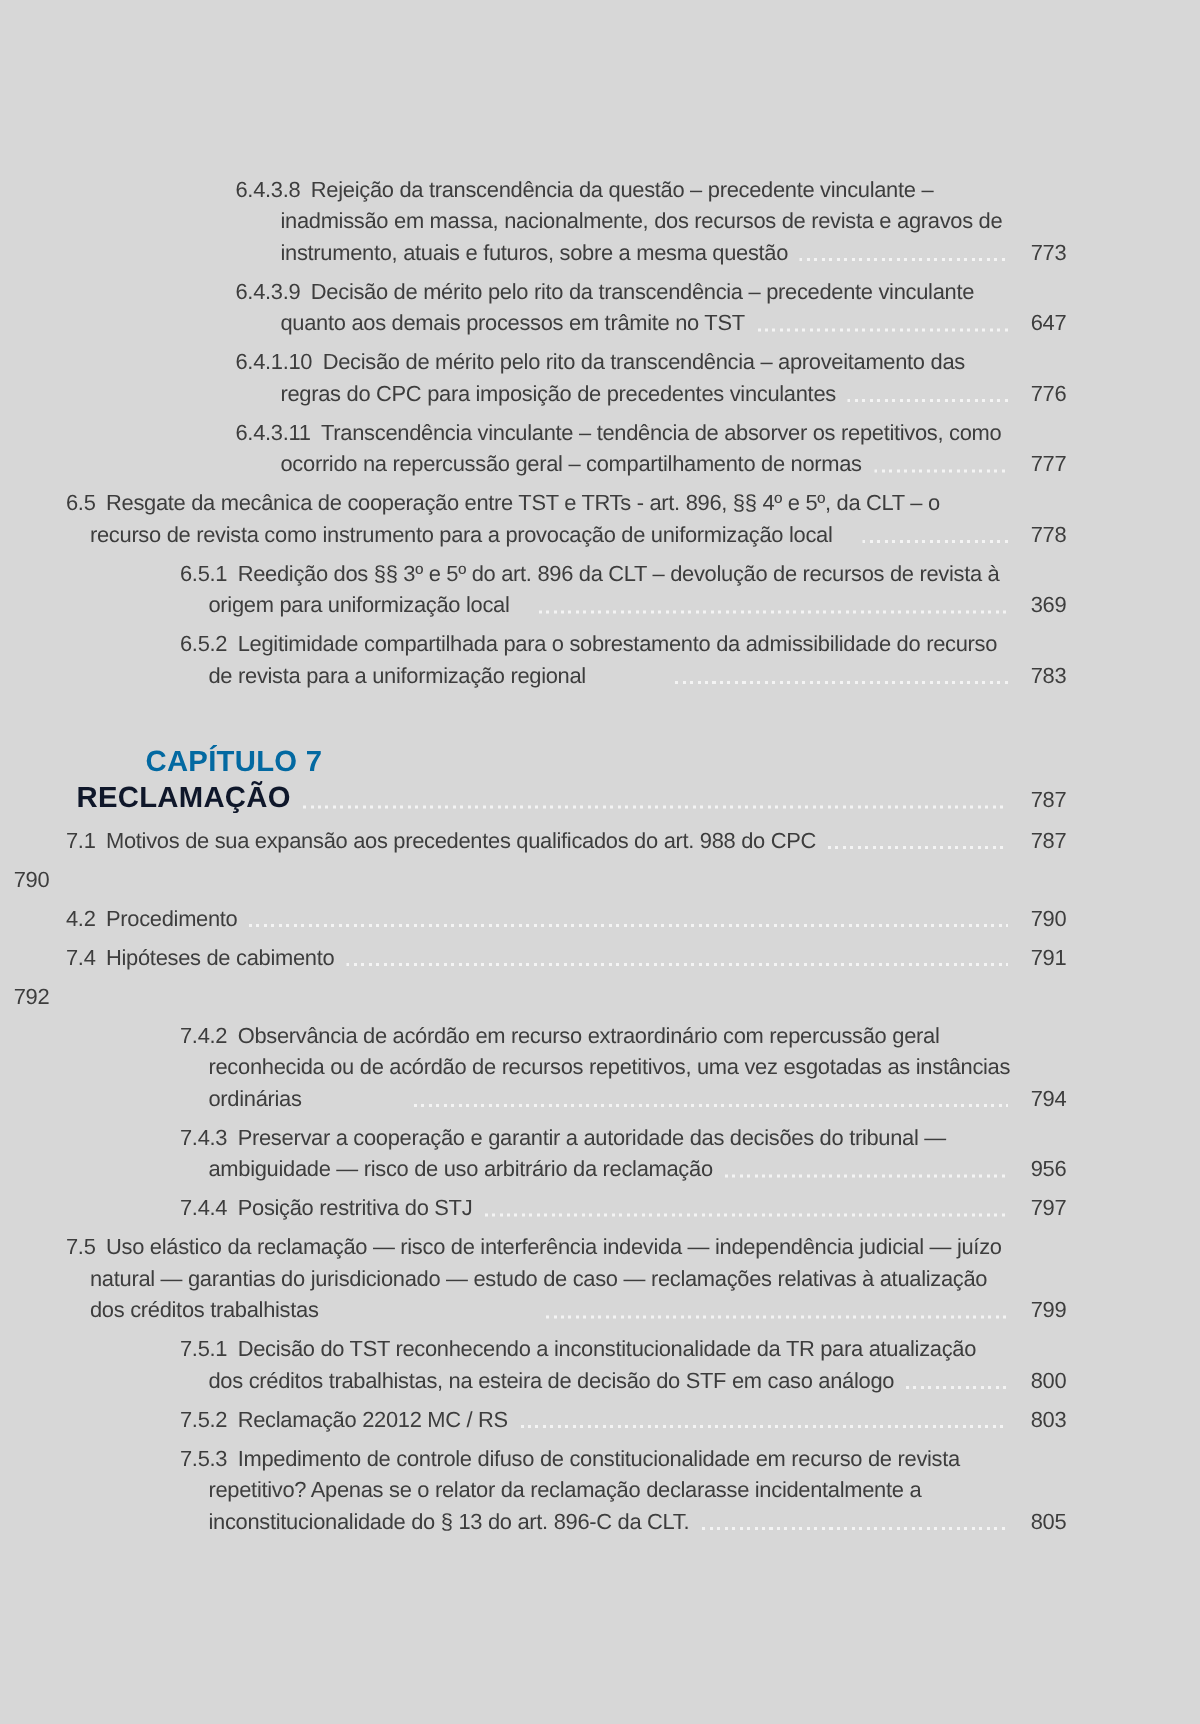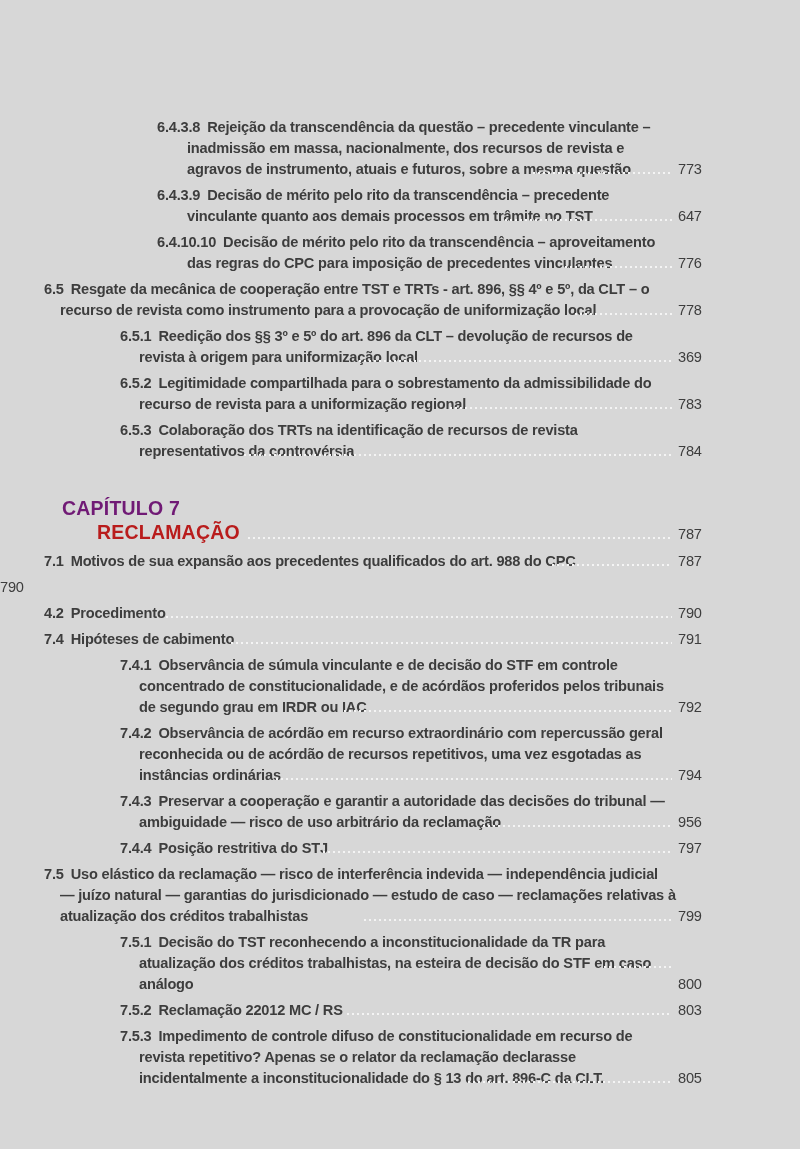--- a/index.html
+++ b/index.html
@@ -14,79 +14,79 @@
 
   .entry {
     display: flex;
     align-items: flex-end;
     margin-right: 80px;
     margin-bottom: 5px;
     font-size: 14.6px;
     line-height: 21px;
     letter-spacing: -0.2px;
   }
-  .entry-main { flex: 1; position: relative; margin-right: 2px; font-weight: bold; }
+  .entry-main { flex: 1; position: relative; margin-right: 2px; }
   .lvl1 .entry-main { margin-left: 44px; padding-left: 16px; text-indent: -16px; }
   .lvl2 .entry-main { margin-left: 120px; padding-left: 19px; text-indent: -19px; }
   .lvl3 .entry-main { margin-left: 157px; padding-left: 30px; text-indent: -30px; }
 
   .num { margin-right: 7px; white-space: nowrap; }
   .page-col {
-    width: 42px; text-align: left; white-space: nowrap;
+    width: 42px; text-align: center; white-space: nowrap;
     line-height: 21px; flex: none;
   }
   .marker { display: inline-block; width: 1px; height: 0; }
   .leader {
     position: absolute; right: 4px; height: 2px;
     background: repeating-linear-gradient(90deg, var(--dot, #f4f4f4) 0 2px, transparent 2px 5px);
   }
 
   .chapter { margin-top: 34px; }
   .chapter-kicker {
-    margin-left: 62px;
+    margin-left: 97px;
     font-size: 19.5px; font-weight: bold; line-height: 24px;
-    color: #701a75; letter-spacing: 0.2px;
+    color: #0369a1; letter-spacing: 0.2px;
   }
   .heading-row { margin-right: 80px; margin-bottom: 6px; font-size: 19.5px; line-height: 25px; }
-  .heading-row .entry-main { margin-left: 97px; font-weight: bold; color: #b91c1c; letter-spacing: 0.2px; }
+  .heading-row .entry-main { margin-left: 51px; font-weight: bold; color: #0f172a; letter-spacing: 0.2px; }
   .heading-row .page-col { font-size: 14.6px; }
 </style>
 </head>
 <body style="background: rgb(215, 215, 215); color: rgb(61, 61, 61); --dot: #f4f4f4;">
 
 <main>
   <div id="toc">
       <section>
         <div class="entry lvl3">
           <div class="entry-main"><span class="num">6.4.3.8</span><span>Rejeição da transcendência da questão – precedente vinculante – inadmissão em massa, nacionalmente, dos recursos de revista e agravos de instrumento, atuais e futuros, sobre a mesma questão</span><span class="marker"></span><span class="leader" style="left: 376px; top: 55px;"></span></div>
           <div class="page-col">773</div>
         </div>
         <div class="entry lvl3">
           <div class="entry-main"><span class="num">6.4.3.9</span><span>Decisão de mérito pelo rito da transcendência – precedente vinculante quanto aos demais processos em trâmite no TST</span><span class="marker"></span><span class="leader" style="left: 348px; top: 34px;"></span></div>
           <div class="page-col">647</div>
         </div>
         <div class="entry lvl3">
-          <div class="entry-main"><span class="num">6.4.10.10</span><span>Decisão de mérito pelo rito da transcendência – aproveitamento das regras do CPC para imposição de precedentes vinculantes</span><span class="marker"></span><span class="leader" style="left: 408px; top: 34px;"></span></div>
+          <div class="entry-main"><span class="num">6.4.1.10</span><span>Decisão de mérito pelo rito da transcendência – aproveitamento das regras do CPC para imposição de precedentes vinculantes</span><span class="marker"></span><span class="leader" style="left: 408px; top: 34px;"></span></div>
           <div class="page-col">776</div>
+        </div>
+        <div class="entry lvl3">
+          <div class="entry-main"><span class="num">6.4.3.11</span><span>Transcendência vinculante – tendência de absorver os repetitivos, como ocorrido na repercussão geral – compartilhamento de normas</span><span class="marker"></span><span class="leader" style="left: 426px; top: 34px;"></span></div>
+          <div class="page-col">777</div>
         </div>
         <div class="entry lvl1">
           <div class="entry-main"><span class="num">6.5</span><span>Resgate da mecânica de cooperação entre TST e TRTs - art. 896, §§ 4º e 5º, da CLT – o recurso de revista como instrumento para a provocação de uniformização local</span><span class="marker"></span><span class="leader" style="left: 531px; top: 34px;"></span></div>
           <div class="page-col">778</div>
         </div>
         <div class="entry lvl2">
           <div class="entry-main"><span class="num">6.5.1</span><span>Reedição dos §§ 3º e 5º do art. 896 da CLT – devolução de recursos de revista à origem para uniformização local</span><span class="marker"></span><span class="leader" style="left: 239px; top: 34px;"></span></div>
           <div class="page-col">369</div>
         </div>
         <div class="entry lvl2">
           <div class="entry-main"><span class="num">6.5.2</span><span>Legitimidade compartilhada para o sobrestamento da admissibilidade do recurso de revista para a uniformização regional</span><span class="marker"></span><span class="leader" style="left: 330px; top: 34px;"></span></div>
           <div class="page-col">783</div>
-        </div>
-        <div class="entry lvl2">
-          <div class="entry-main"><span class="num">6.5.3</span><span>Colaboração dos TRTs na identificação de recursos de revista representativos da controvérsia</span><span class="marker"></span><span class="leader" style="left: 124px; top: 34px;"></span></div>
-          <div class="page-col">784</div>
         </div>
       </section>
       <section>
         <div class="chapter">
           <div class="chapter-kicker">CAPÍTULO 7</div>
           <div class="entry heading-row">
             <div class="entry-main"><span>RECLAMAÇÃO</span><span class="marker"></span><span class="leader" style="left: 151px; top: 17px;"></span></div>
             <div class="page-col">787</div>
           </div>
         </div>
@@ -99,21 +99,20 @@
         </div>
         <div class="entry lvl1">
           <div class="entry-main"><span class="num">4.2</span><span>Procedimento</span><span class="marker"></span><span class="leader" style="left: 122px; top: 13px;"></span></div>
           <div class="page-col">790</div>
         </div>
         <div class="entry lvl1">
           <div class="entry-main"><span class="num">7.4</span><span>Hipóteses de cabimento</span><span class="marker"></span><span class="leader" style="left: 187px; top: 13px;"></span></div>
           <div class="page-col">791</div>
         </div>
         <div class="entry lvl2">
-          <div class="entry-main"><span class="num">7.4.1</span><span>Observância de súmula vinculante e de decisão do STF em controle concentrado de constitucionalidade, e de acórdãos proferidos pelos tribunais de segundo grau em IRDR ou IAC</span><span class="marker"></span><span class="leader" style="left: 224px; top: 55px;"></span></div>
           <div class="page-col">792</div>
         </div>
         <div class="entry lvl2">
           <div class="entry-main"><span class="num">7.4.2</span><span>Observância de acórdão em recurso extraordinário com repercussão geral reconhecida ou de acórdão de recursos repetitivos, uma vez esgotadas as instâncias ordinárias</span><span class="marker"></span><span class="leader" style="left: 156px; top: 55px;"></span></div>
           <div class="page-col">794</div>
         </div>
         <div class="entry lvl2">
           <div class="entry-main"><span class="num">7.4.3</span><span>Preservar a cooperação e garantir a autoridade das decisões do tribunal — ambiguidade — risco de uso arbitrário da reclamação</span><span class="marker"></span><span class="leader" style="left: 363px; top: 34px;"></span></div>
           <div class="page-col">956</div>
         </div>

